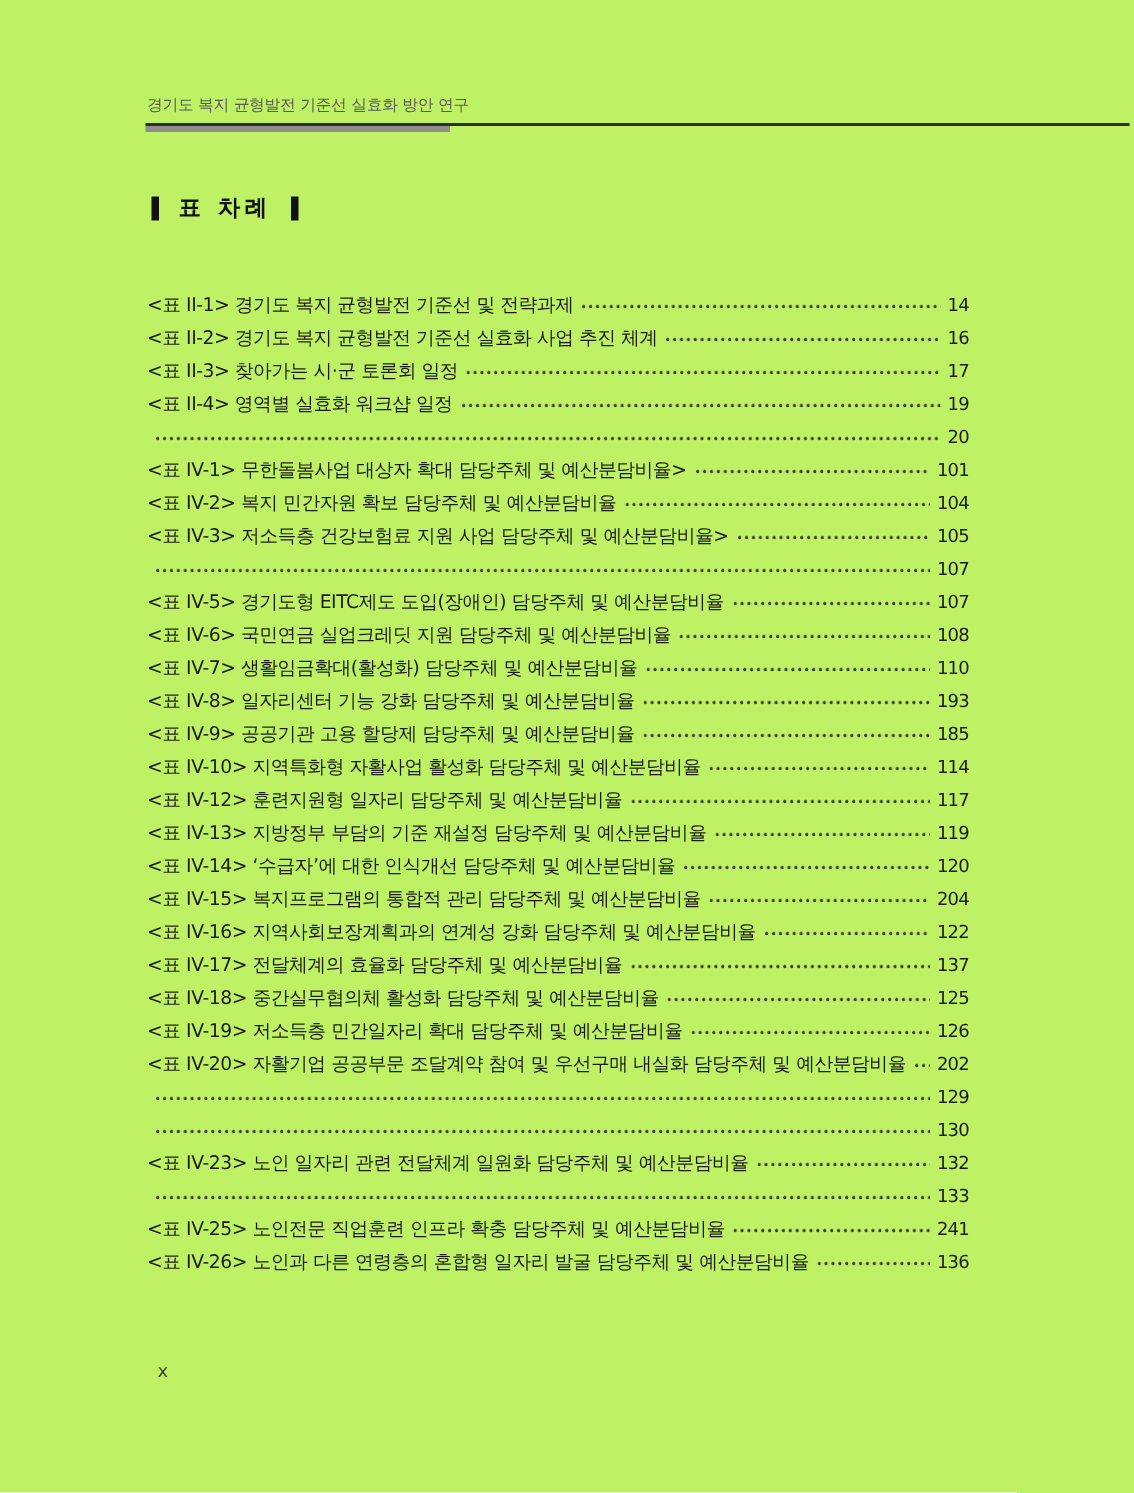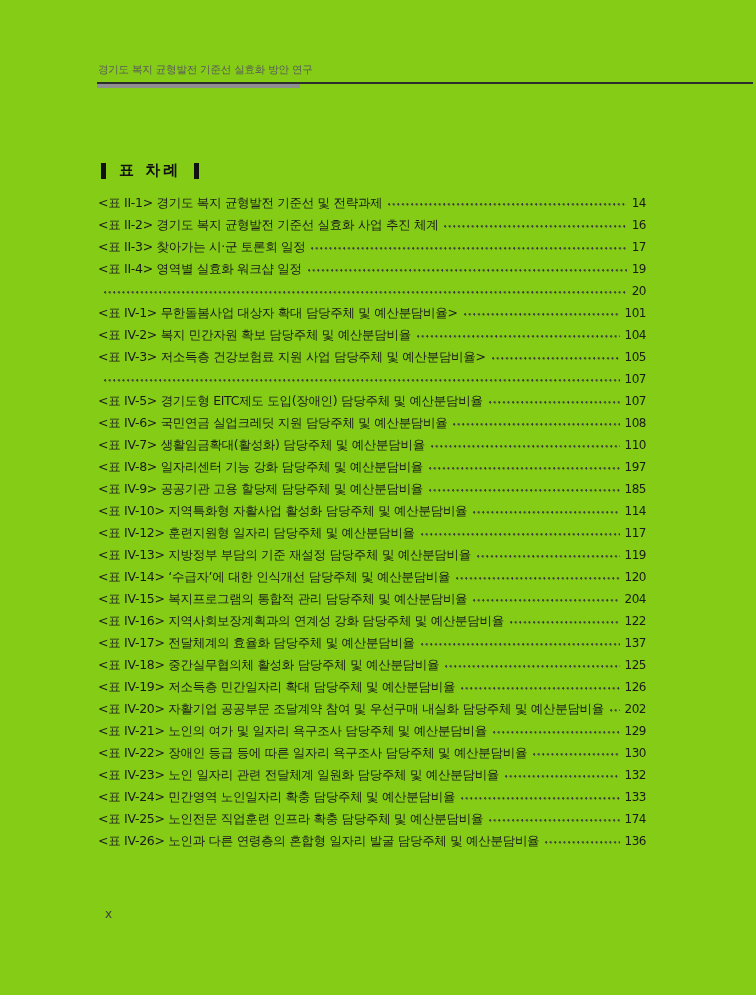--- a/index.html
+++ b/index.html
@@ -10,21 +10,21 @@
   body {
     width: 756px;
     height: 995px;
     position: relative;
     font-family: "DejaVu Sans", "Liberation Sans", sans-serif;
     color: #1b1b1b;
   }
   .sheet {
     position: absolute;
     inset: 0;
-    background: #84cc16;
+    background: #bef264;
     overflow: hidden;
   }
   
   .running-title {
     position: absolute;
     left: 98px;
     top: 63px;
     font-size: 10.5px;
     letter-spacing: -0.2px;
     color: #5a5a5a;
@@ -47,21 +47,20 @@
     background: #8f8f8f;
   }
   
   .section-heading {
     position: absolute;
     left: 101px;
     top: 129px;
     display: flex;
     align-items: center;
     gap: 13px;
-    margin-top: 32px;
   }
   .heading-bar {
     display: inline-block;
     width: 5px;
     height: 16px;
     background: #111111;
   }
   .heading-text {
     font-size: 15px;
     font-weight: bold;
@@ -186,21 +185,21 @@
         <span class="toc-page">108</span>
       </div>
       <div class="toc-row">
         <span class="toc-label">&lt;표 IV-7&gt; 생활임금확대(활성화) 담당주체 및 예산분담비율</span>
         <span class="toc-dots"></span>
         <span class="toc-page">110</span>
       </div>
       <div class="toc-row">
         <span class="toc-label">&lt;표 IV-8&gt; 일자리센터 기능 강화 담당주체 및 예산분담비율</span>
         <span class="toc-dots"></span>
-        <span class="toc-page">197</span>
+        <span class="toc-page">193</span>
       </div>
       <div class="toc-row">
         <span class="toc-label">&lt;표 IV-9&gt; 공공기관 고용 할당제 담당주체 및 예산분담비율</span>
         <span class="toc-dots"></span>
         <span class="toc-page">185</span>
       </div>
       <div class="toc-row">
         <span class="toc-label">&lt;표 IV-10&gt; 지역특화형 자활사업 활성화 담당주체 및 예산분담비율</span>
         <span class="toc-dots"></span>
         <span class="toc-page">114</span>
@@ -244,43 +243,40 @@
         <span class="toc-label">&lt;표 IV-19&gt; 저소득층 민간일자리 확대 담당주체 및 예산분담비율</span>
         <span class="toc-dots"></span>
         <span class="toc-page">126</span>
       </div>
       <div class="toc-row">
         <span class="toc-label">&lt;표 IV-20&gt; 자활기업 공공부문 조달계약 참여 및 우선구매 내실화 담당주체 및 예산분담비율</span>
         <span class="toc-dots"></span>
         <span class="toc-page">202</span>
       </div>
       <div class="toc-row">
-        <span class="toc-label">&lt;표 IV-21&gt; 노인의 여가 및 일자리 욕구조사 담당주체 및 예산분담비율</span>
         <span class="toc-dots"></span>
         <span class="toc-page">129</span>
       </div>
       <div class="toc-row">
-        <span class="toc-label">&lt;표 IV-22&gt; 장애인 등급 등에 따른 일자리 욕구조사 담당주체 및 예산분담비율</span>
         <span class="toc-dots"></span>
         <span class="toc-page">130</span>
       </div>
       <div class="toc-row">
         <span class="toc-label">&lt;표 IV-23&gt; 노인 일자리 관련 전달체계 일원화 담당주체 및 예산분담비율</span>
         <span class="toc-dots"></span>
         <span class="toc-page">132</span>
       </div>
       <div class="toc-row">
-        <span class="toc-label">&lt;표 IV-24&gt; 민간영역 노인일자리 확충 담당주체 및 예산분담비율</span>
         <span class="toc-dots"></span>
         <span class="toc-page">133</span>
       </div>
       <div class="toc-row">
         <span class="toc-label">&lt;표 IV-25&gt; 노인전문 직업훈련 인프라 확충 담당주체 및 예산분담비율</span>
         <span class="toc-dots"></span>
-        <span class="toc-page">174</span>
+        <span class="toc-page">241</span>
       </div>
       <div class="toc-row">
         <span class="toc-label">&lt;표 IV-26&gt; 노인과 다른 연령층의 혼합형 일자리 발굴 담당주체 및 예산분담비율</span>
         <span class="toc-dots"></span>
         <span class="toc-page">136</span>
       </div>
     </div>
 
   <div class="folio">x</div>
 </div>

